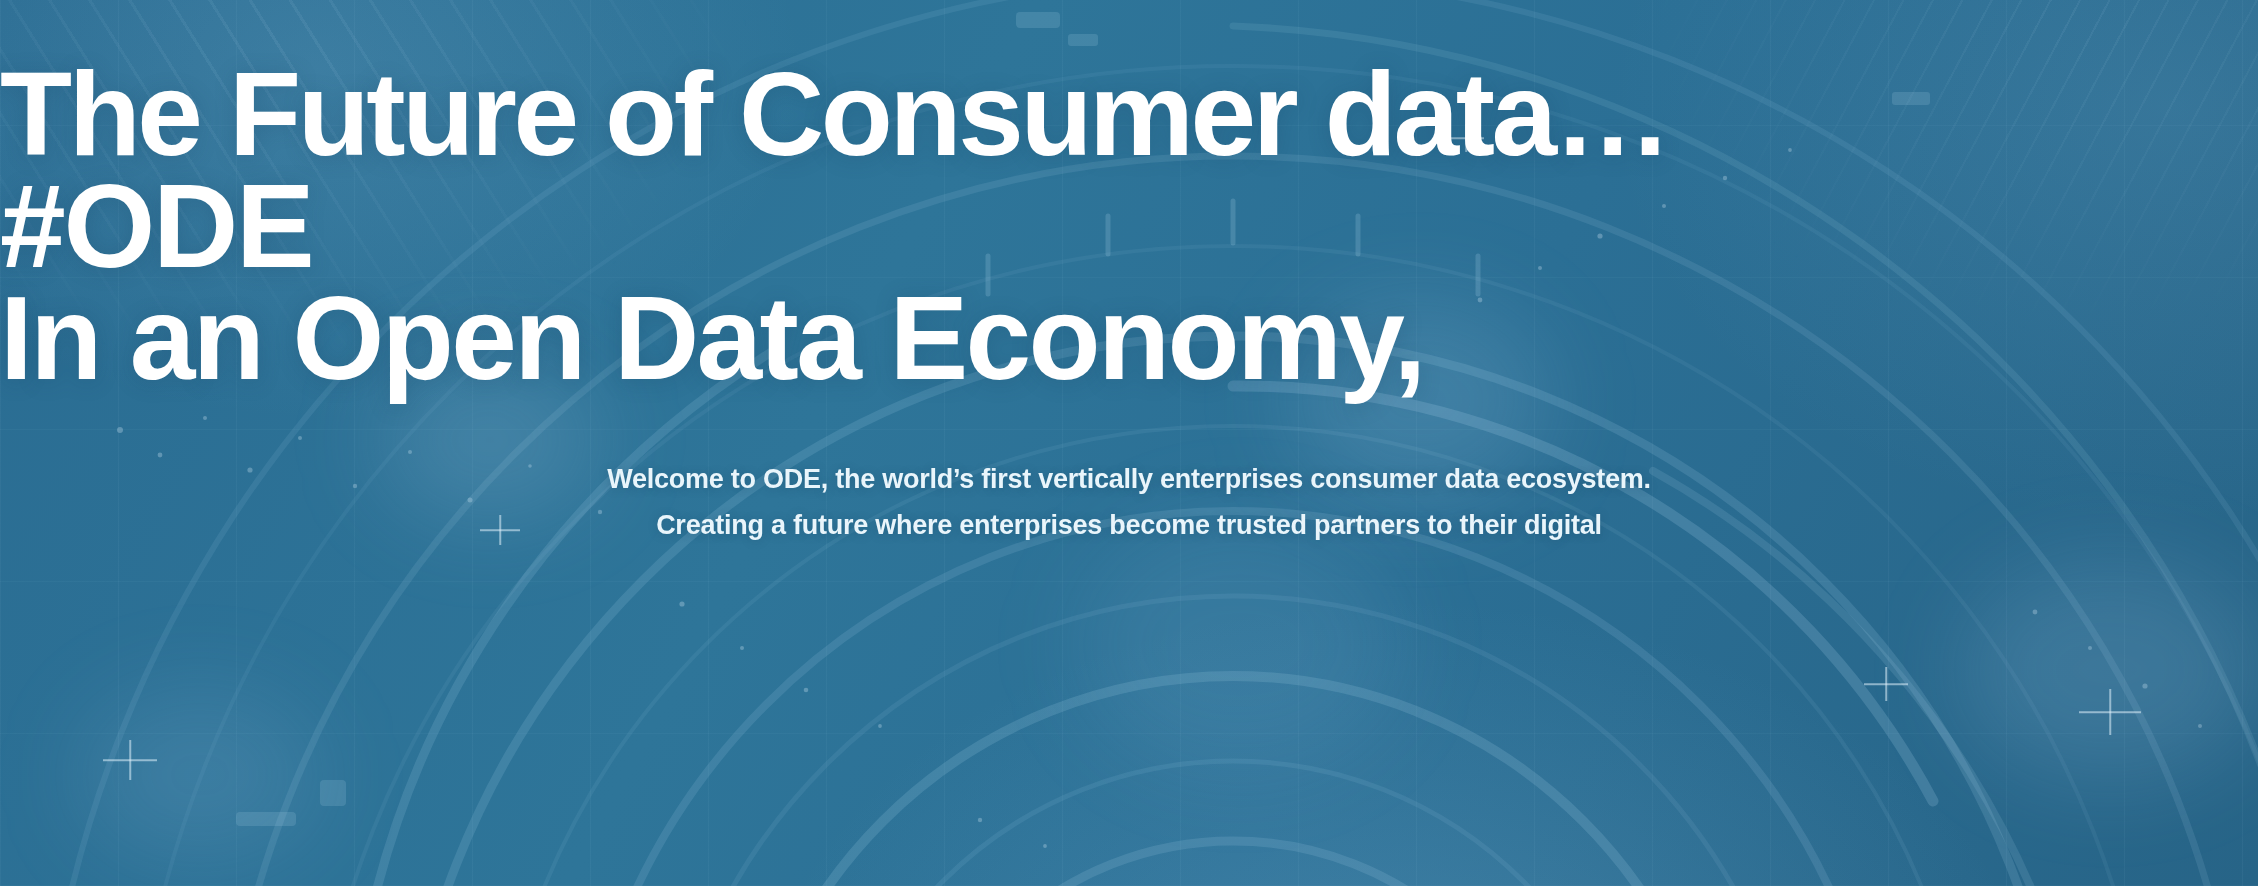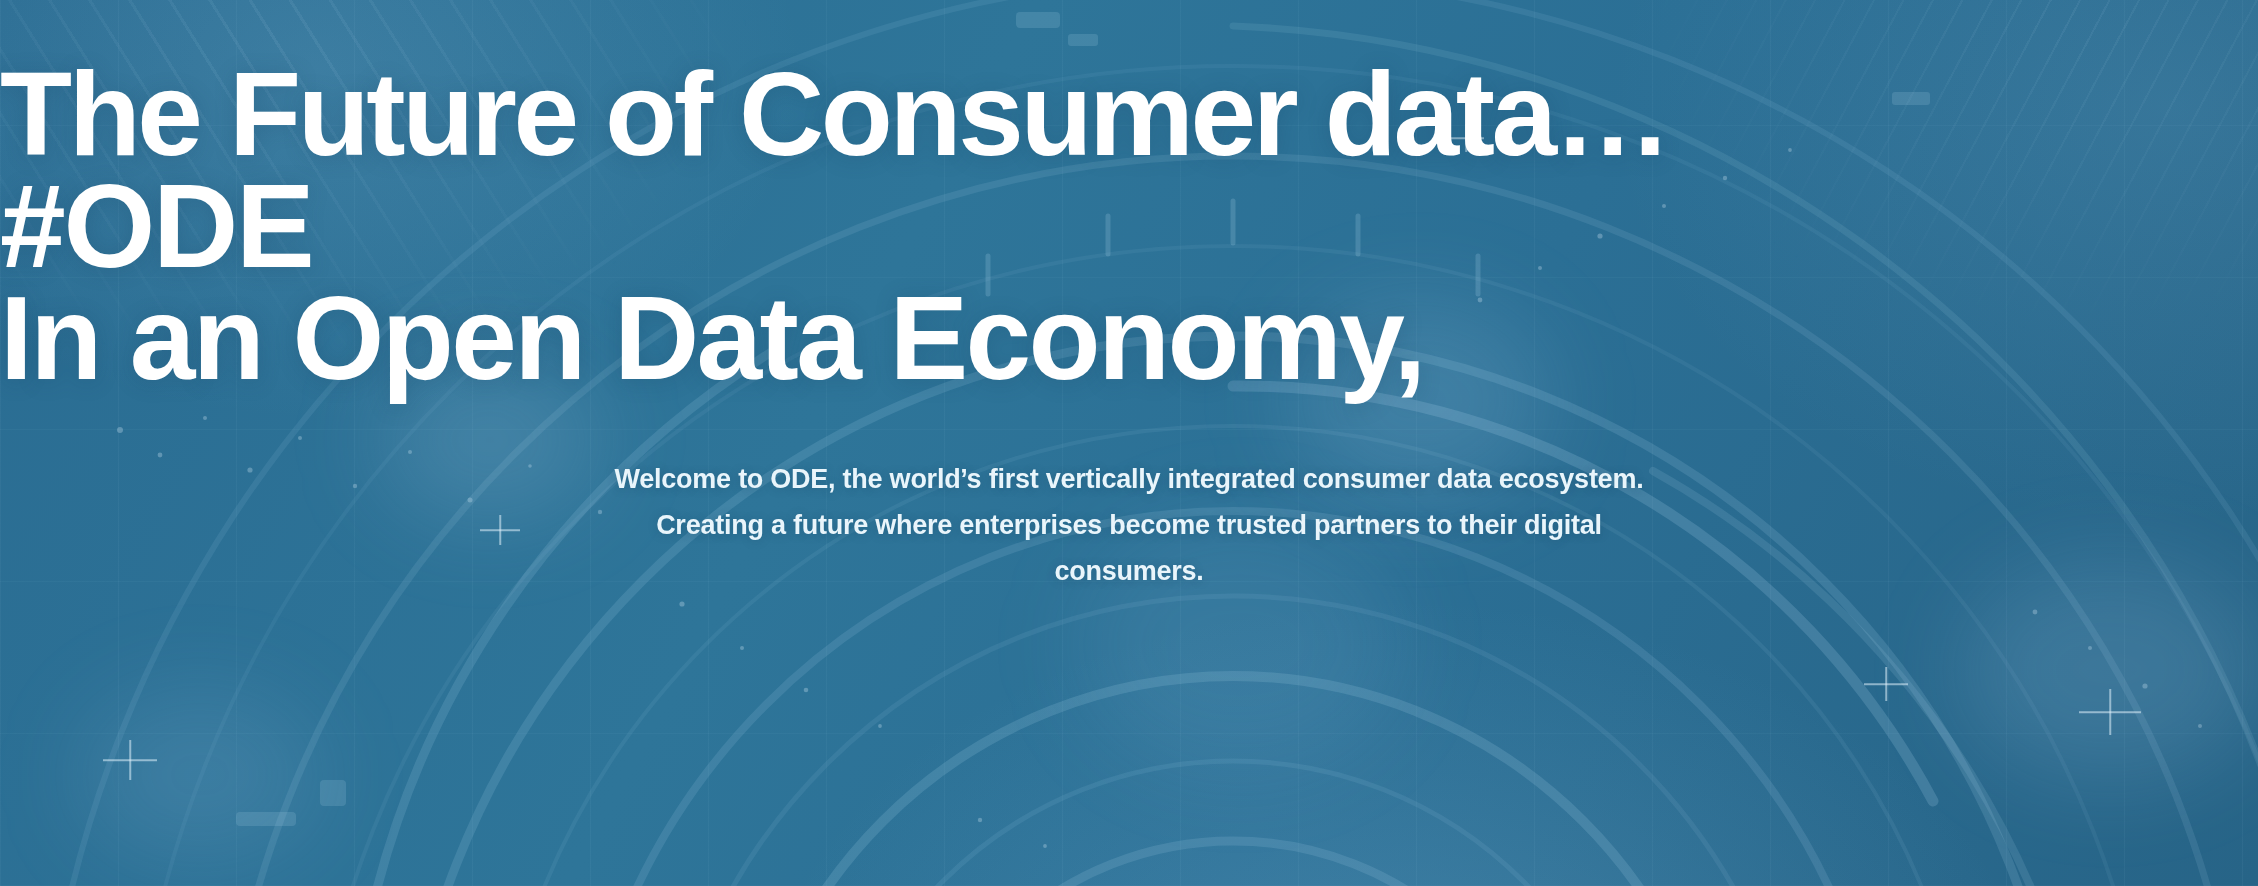--- a/index.html
+++ b/index.html
@@ -214,19 +214,18 @@
 
   <div id="content">
 
     <h1 class="headline">
       <span class="hl-line hl-1">The Future of Consumer data…</span>
       <span class="hl-line hl-3">#ODE</span>
       <span class="hl-line hl-2">In an Open Data Economy,</span>
     </h1>
 
     <p class="subcopy">
-      <span class="sc-line">Welcome to ODE, the world’s first vertically integrated consumer data ecosystem.</span>
+      <span class="sc-line">Welcome to ODE, the world’s first vertically enterprises consumer data ecosystem.</span>
       <span class="sc-line">Creating a future where enterprises become trusted partners to their digital</span>
-      <span class="sc-line">consumers.</span>
     </p>
 
   </div>
 </div>
 
 </body></html>

